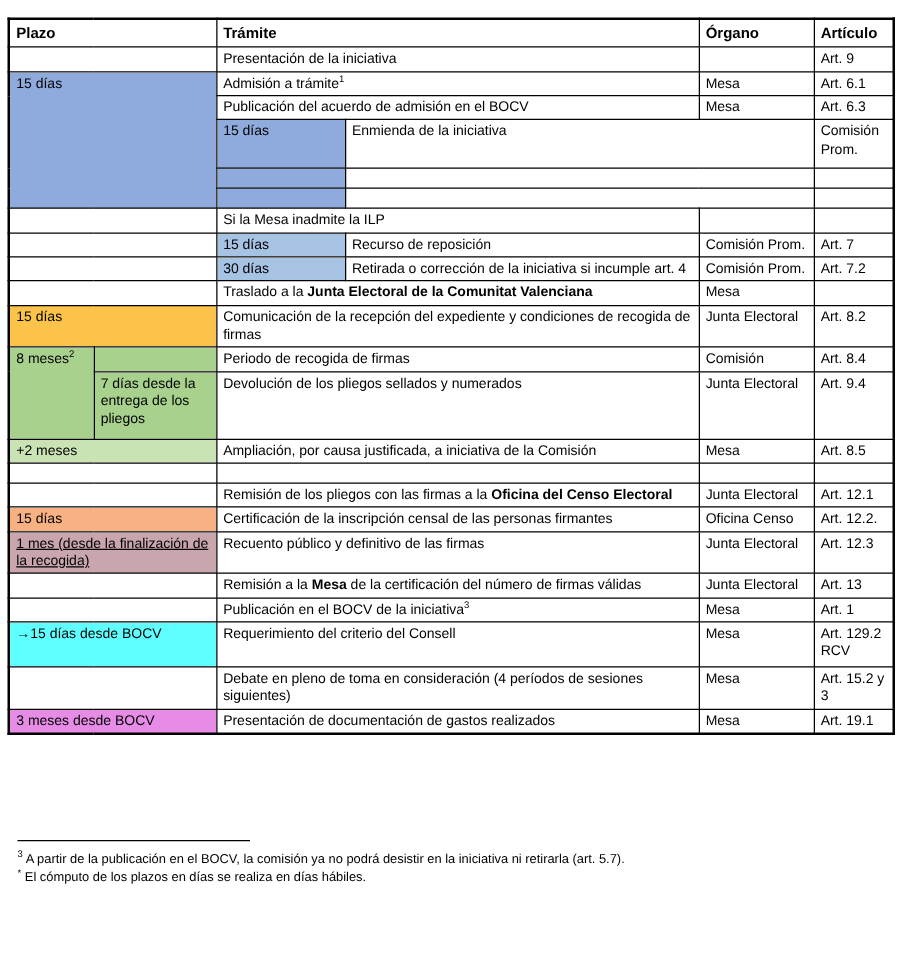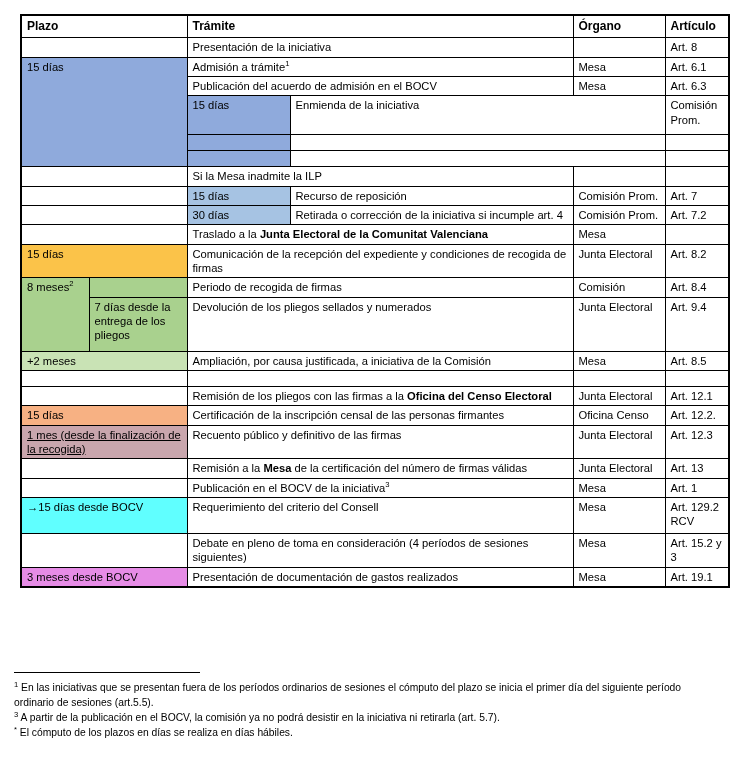--- a/index.html
+++ b/index.html
@@ -17,21 +17,21 @@
   #page {
     position: relative;
     width: 735px;
     height: 784px;
     background: #ffffff;
   }
 
   
   #timeline-table {
     position: absolute;
-    left: 20px;
+    left: 6px;
     top: 14px;
     width: 708px;
     border-collapse: collapse;
     table-layout: fixed;
     font-size: 11.2px;
     line-height: 1.28;
   }
   #timeline-table td, #timeline-table th {
     border: 1px solid #000000;
     padding: 2px 4px 2px 5px;
@@ -109,21 +109,21 @@
         <th colspan="2">Plazo</th>
         <th colspan="2">Trámite</th>
         <th>Órgano</th>
         <th>Artículo</th>
       </tr>
 
       <tr>
         <td colspan="2"></td>
         <td colspan="2">Presentación de la iniciativa</td>
         <td></td>
-        <td>Art. 8</td>
+        <td>Art. 9</td>
       </tr>
 
       <tr>
         <td rowspan="5" colspan="2" class="c-blue b" style="vertical-align:top;">
           <span>15 días</span>
         </td>
         <td colspan="2"><span>Admisión a trámite</span><sup>1</sup></td>
         <td>Mesa</td>
         <td>Art. 6.1</td>
       </tr>
@@ -275,18 +275,17 @@
         <td colspan="2">Presentación de documentación de gastos realizados</td>
         <td>Mesa</td>
         <td>Art. 19.1</td>
       </tr>
 
     </tbody>
   </table>
 
   <div id="footnotes">
     <div id="footnote-rule"></div>
-    <p class="fn"><sup>1</sup> <span>En las iniciativas que se presentan fuera de los períodos ordinarios de sesiones el cómputo del plazo se inicia el primer día del siguiente período ordinario de sesiones (art.5.5).</span></p>
     <p class="fn"><sup>3</sup> <span>A partir de la publicación en el BOCV, la comisión ya no podrá desistir en la iniciativa ni retirarla (art. 5.7).</span></p>
     <p class="fn"><sup>*</sup> <span>El cómputo de los plazos en días se realiza en días hábiles.</span></p>
   </div>
 
 </div>
 
 </body></html>

